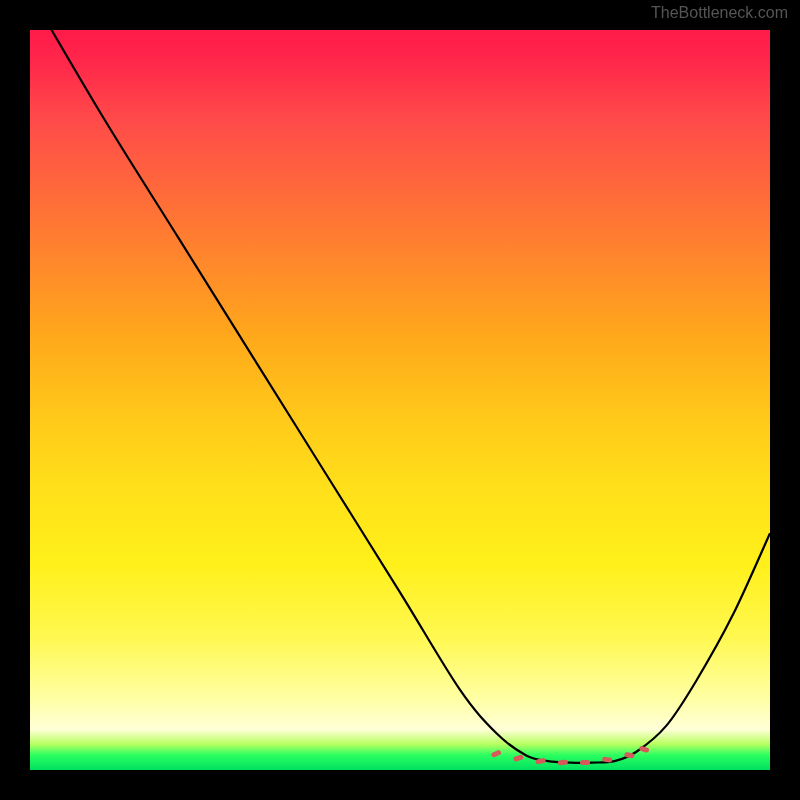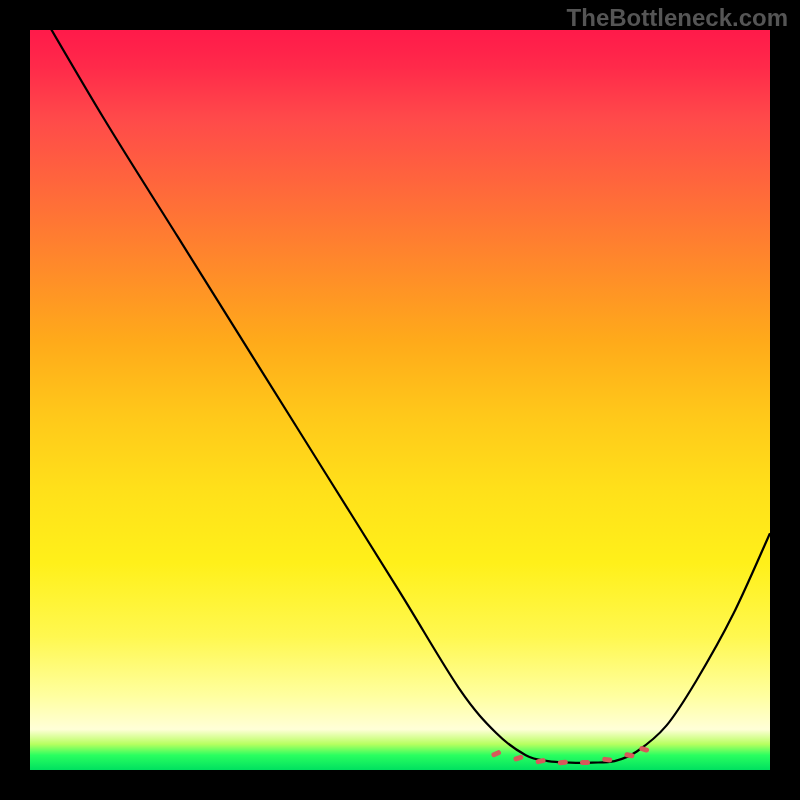--- a/index.html
+++ b/index.html
@@ -10,22 +10,22 @@
     background: #000;
     font-family: Arial, sans-serif;
     position: relative;
     overflow: hidden;
   }
   .watermark {
     position: absolute;
     top: 4px;
     right: 12px;
     color: #555;
-    font-size: 24px;
-    font-weight: 700;
+    font-size: 16px;
+    font-weight: 400;
     z-index: 10;
   }
   .plot-area {
     position: absolute;
     left: 30px;
     top: 30px;
     width: 740px;
     height: 740px;
     overflow: hidden;
   }

